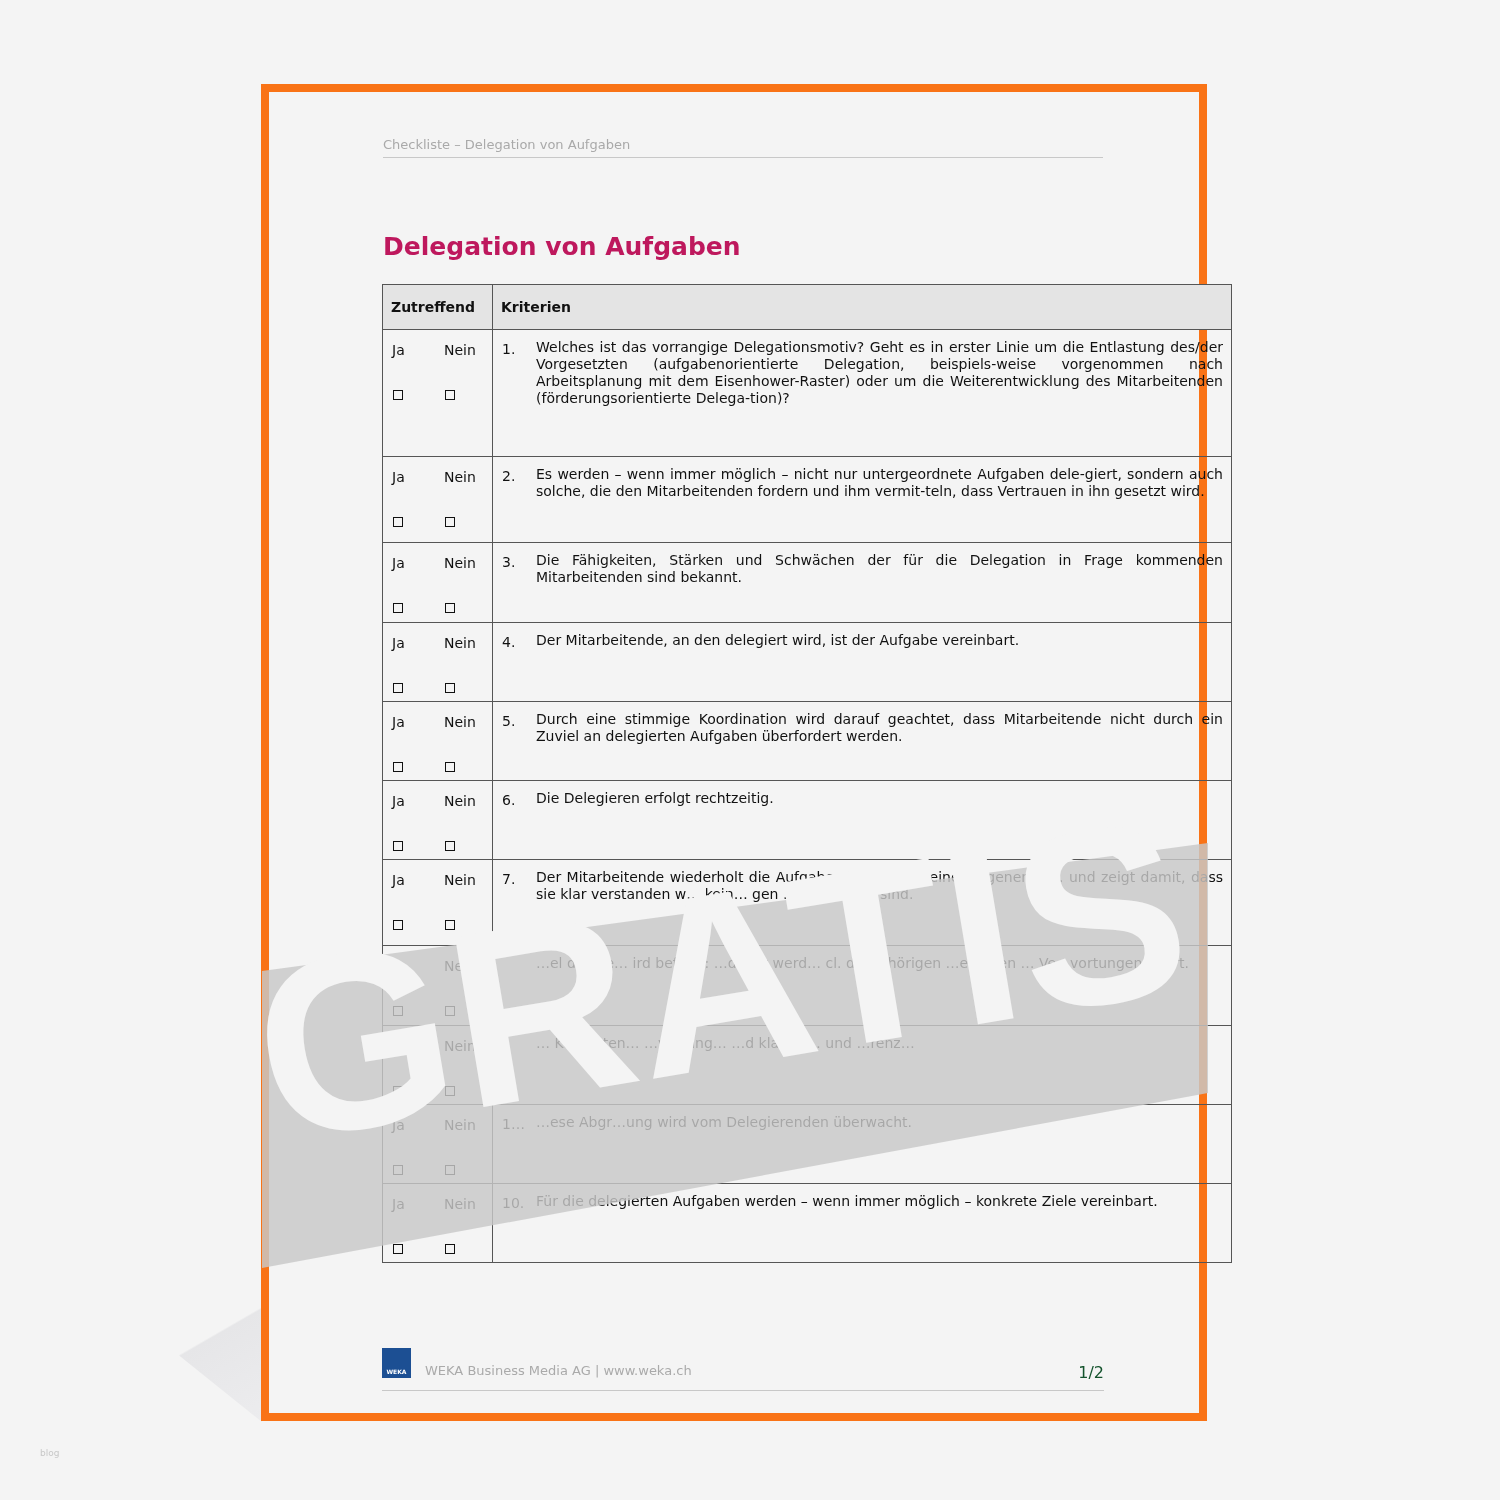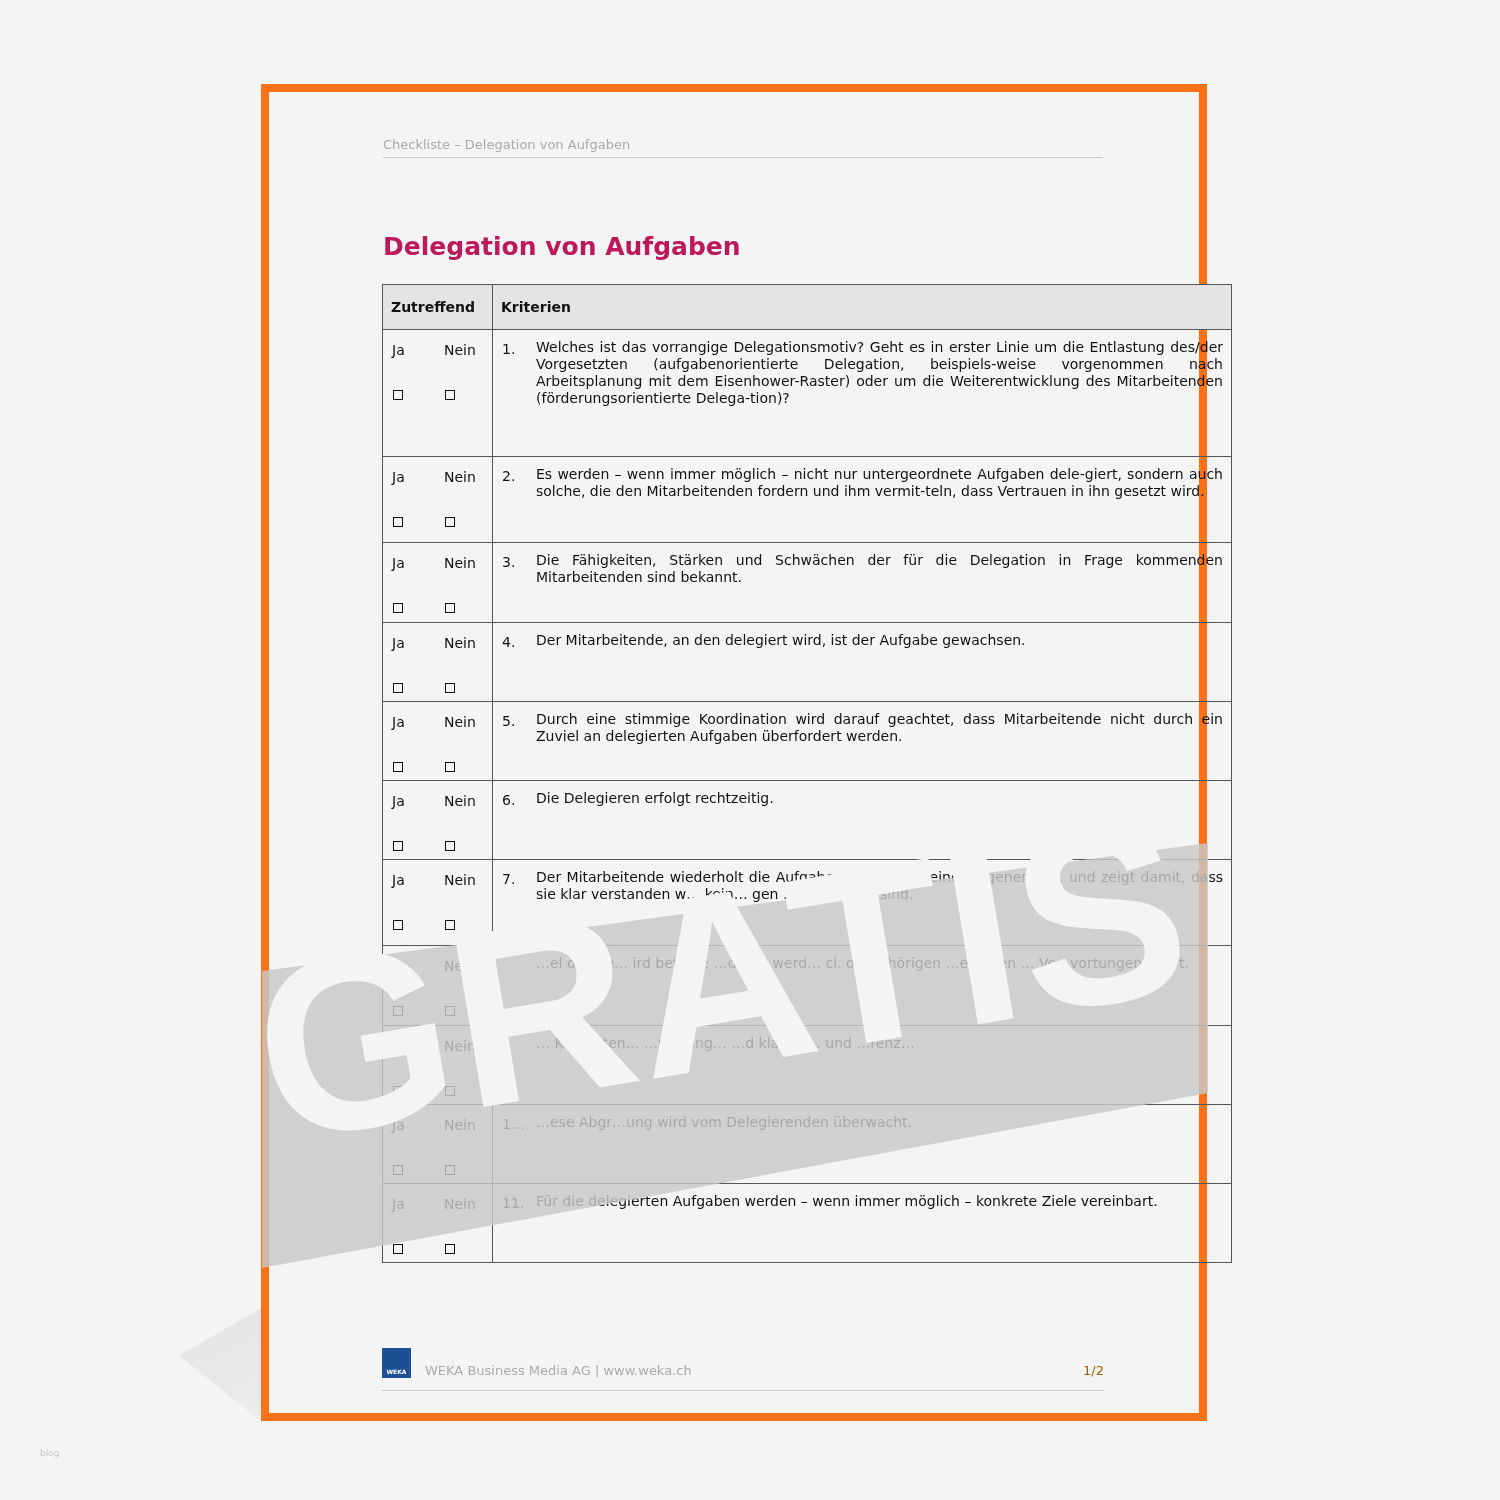--- a/index.html
+++ b/index.html
@@ -54,21 +54,21 @@
   .footer {
     position: absolute; left: 113px; top: 1256px; width: 722px; height: 42px;
     border-bottom: 1px solid #c8c8c8;
   }
   .logo {
     position: absolute; left: 0; top: 0; width: 29px; height: 30px;
     background: #1c4f93; color: #fff; font-size: 6px; font-weight: bold;
     display: flex; align-items: flex-end; justify-content: center; padding-bottom: 3px; box-sizing: border-box;
   }
   .footer-text { position: absolute; left: 43px; top: 15px; font-size: 13px; color: #aaa; }
-  .page-num { position: absolute; right: 0; top: 15px; font-size: 13px; color: #a16207; }
+  .page-num { position: absolute; right: 0; top: 15px; font-size: 16px; color: #14532d; }
   .blog { position: absolute; left: 40px; top: 1448px; font-size: 9px; color: #c8c8c8; }
   .watermark {
     position: absolute; left: 262px; top: 843px; width: 946px; height: 425px;
     background: rgba(200,200,200,0.82);
     clip-path: polygon(0 128px, 100% 0, 100% 250px, 0 425px);
     pointer-events: none;
   }
   .watermark-text {
     position: absolute; left: 288px; top: 930px; width: 900px; height: 300px;
     font-family: "Liberation Sans", sans-serif; font-weight: bold;
@@ -147,21 +147,21 @@
             <div class="choice-grid">
               <span class="choice-label">Ja</span>
               <span class="choice-label">Nein</span>
               <span class="checkbox"></span>
               <span class="checkbox"></span>
             </div>
           </td>
           <td class="crit-cell">
             <div class="crit">
               <span class="num">4.</span>
-              <span class="text">Der Mitarbeitende, an den delegiert wird, ist der Aufgabe gewachsen.</span>
+              <span class="text">Der Mitarbeitende, an den delegiert wird, ist der Aufgabe vereinbart.</span>
             </div>
           </td>
         </tr>
         <tr style="height: 79px;">
           <td class="choice-cell">
             <div class="choice-grid">
               <span class="choice-label">Ja</span>
               <span class="choice-label">Nein</span>
               <span class="checkbox"></span>
               <span class="checkbox"></span>
@@ -258,21 +258,21 @@
           <td class="choice-cell">
             <div class="choice-grid">
               <span class="choice-label">Ja</span>
               <span class="choice-label">Nein</span>
               <span class="checkbox"></span>
               <span class="checkbox"></span>
             </div>
           </td>
           <td class="crit-cell">
             <div class="crit">
-              <span class="num">11.</span>
+              <span class="num">10.</span>
               <span class="text">Für die delegierten Aufgaben werden – wenn immer möglich – konkrete Ziele vereinbart.</span>
             </div>
           </td>
         </tr>
       </tbody>
   </table>
 
   <div class="footer">
     <div class="logo">
         <span>WEKA</span>

